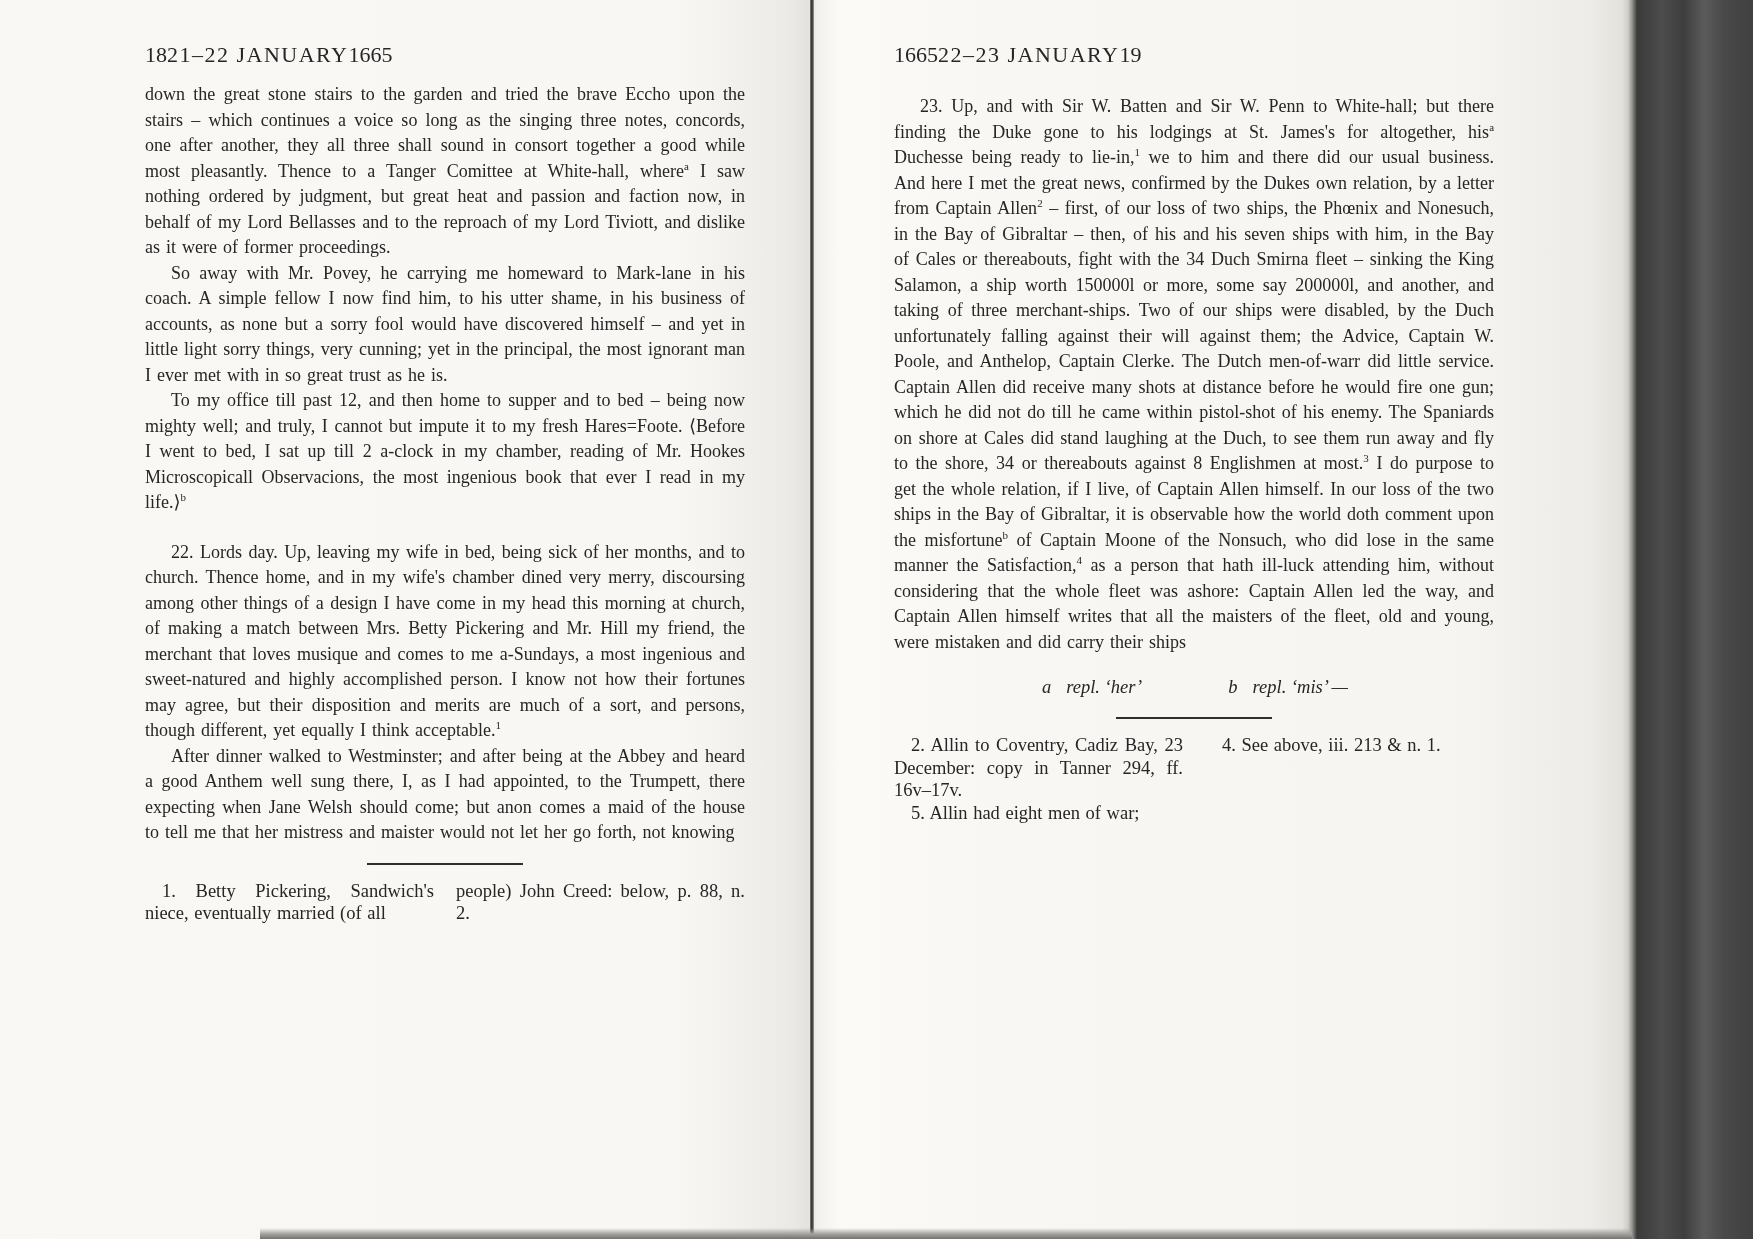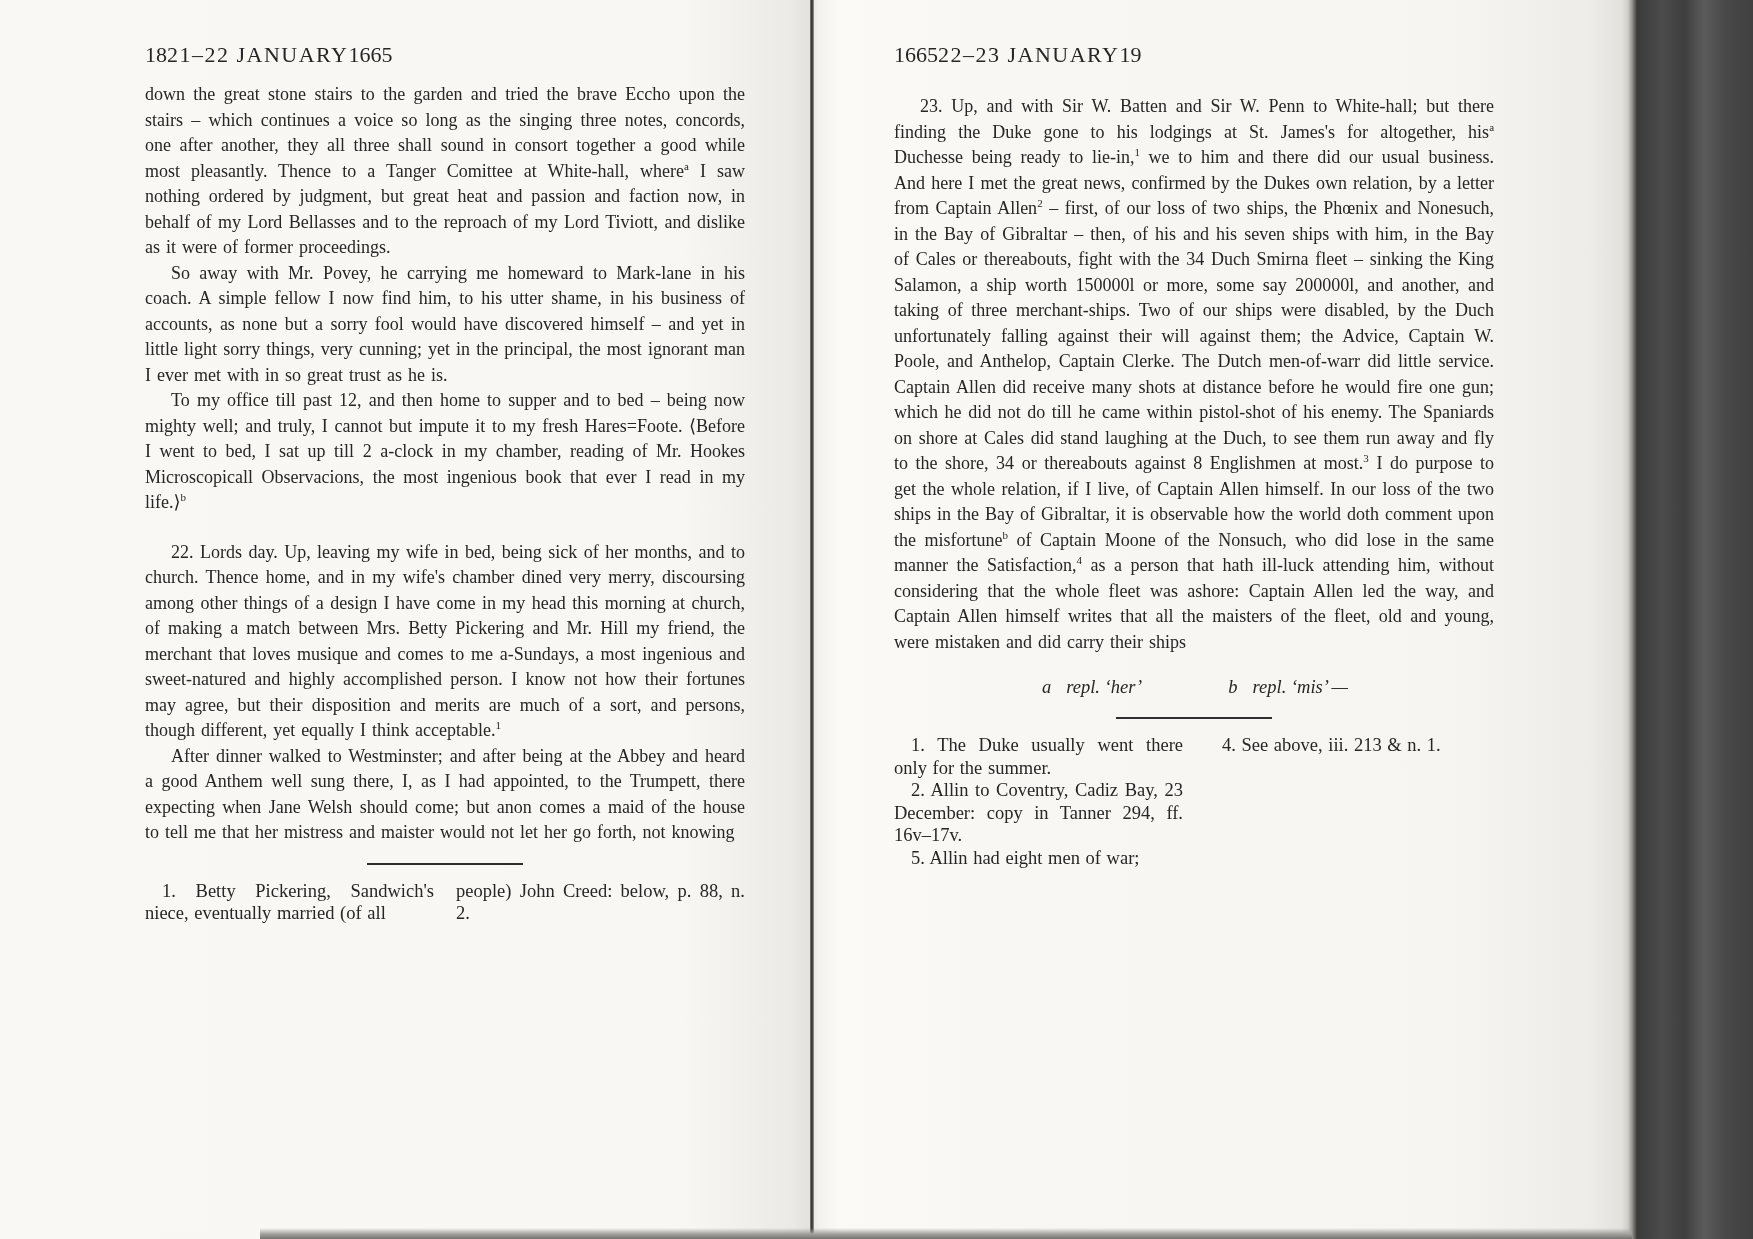--- a/index.html
+++ b/index.html
@@ -91,21 +91,20 @@
       <span class="it htitle">22–23 JANUARY</span>
       <span>19</span>
     </div>
     <div class="body">
         <p class="para ind entry"><span>23.  Up, and with Sir W. Batten and Sir W. Penn to White-hall;  but there finding the Duke gone to his lodgings at St. James's for altogether, his</span><span class="it sup">a</span><span> Duchesse being ready to lie-in,</span><span class="sup">1</span><span> we to him and there did our usual business.  And here I met the great news, confirmed by the Dukes own relation, by a letter from Captain Allen</span><span class="sup">2</span><span> – first, of our loss of two ships, the </span><span class="it">Phœnix</span><span> and </span><span class="it">Nonesuch</span><span>, in the Bay of Gibraltar – then, of his and his seven ships with him, in the Bay of Cales or thereabouts, fight with the 34 Duch Smirna fleet – sinking the </span><span class="it">King Salamon</span><span>, a ship worth 150000</span><span class="it">l</span><span> or more, some say 200000</span><span class="it">l</span><span>, and another, and taking of three merchant-ships.  Two of our ships were disabled, by the Duch unfortunately falling against their will against them;  the </span><span class="it">Advice</span><span>, Captain W. Poole, and </span><span class="it">Anthelop</span><span>, Captain Clerke.  The Dutch men-of-warr did little service.  Captain Allen did receive many shots at distance before he would fire one gun;  which he did not do till he came within pistol-shot of his enemy.  The Spaniards on shore at Cales did stand laughing at the Duch, to see them run away and fly to the shore, 34 or thereabouts against 8 Englishmen at most.</span><span class="sup">3</span><span>  I do purpose to get the whole relation, if I live, of Captain Allen himself.  In our loss of the two ships in the Bay of Gibraltar, it is observable how the world doth comment upon the misfortune</span><span class="it sup">b</span><span> of Captain Moone of the </span><span class="it">Nonsuch</span><span>, who did lose in the same manner the </span><span class="it">Satisfaction</span><span>,</span><span class="sup">4</span><span> as a person that hath ill-luck attending him, without considering that the whole fleet was ashore:  Captain Allen led the way, and Captain Allen himself writes that all the maisters of the fleet, old and young, were mistaken and did carry their ships</span></p>
       </div>
     <div class="notes notes-right"><p class="note"><span class="note-label">a</span><span>repl. ‘her’</span></p><p class="note"><span class="note-label">b</span><span>repl. ‘mis’ —</span></p></div>
     <hr class="fnrule">
     <div class="fncols">
       <div class="fncol">
-          <p class="para fn"><span>1. The Duke usually went there only for the summer.</span></p>
           <p class="para fn"><span>2. Allin to Coventry, Cadiz Bay, 23 December:  copy in Tanner 294, ff. 16</span><span class="it">v</span><span>–17</span><span class="it">v</span><span>.</span></p>
           <p class="para fn"><span>5. Allin had eight men of war;</span></p>
         </div>
       <div class="fncol">
           <p class="para fn"><span>4. See above, iii. 213 &amp; n. 1.</span></p>
         </div>
     </div>
   </div>
 
 </div>

